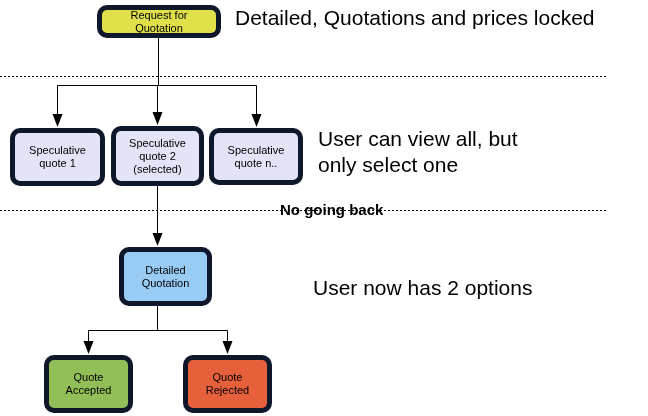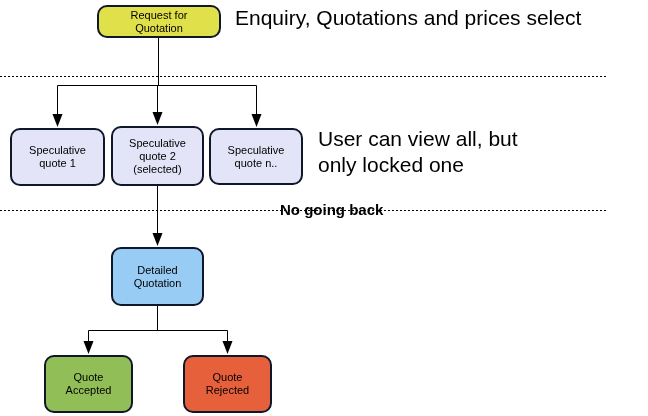--- a/index.html
+++ b/index.html
@@ -4,21 +4,21 @@
 <style>
   html,body { margin:0; padding:0; background:#fff; }
   .canvas {
     position:relative; width:648px; height:416px; background:#ffffff;
     font-family:"Liberation Sans", sans-serif; overflow:hidden; color:#000;
   }
   svg.layer { position:absolute; left:0; top:0; width:648px; height:416px; }
 
   .node {
     position:absolute; box-sizing:border-box;
-    border:2px solid #0f172a; border-radius:10px;
+    border:5px solid #0f172a; border-radius:10px;
     display:flex; align-items:center; justify-content:center;
     text-align:center; font-size:11px; line-height:13px;
   }
   .node .lbl { white-space:pre-line; }
 
   #node-request  { left:97px;  top:5px;   width:124px; height:33px; }
   #node-spec1    { left:10px;  top:128px; width:95px;  height:58px; }
   #node-spec2    { left:111px; top:126px; width:93px;  height:60px; }
   #node-spec3    { left:209px; top:128px; width:94px;  height:57px; }
   #node-detailed { left:111px; top:247px; width:93px;  height:59px; }
@@ -83,34 +83,35 @@
     <span class="lbl">Speculative
 quote 2
 (selected)</span>
   </div>
 
   <div class="node" id="node-spec3" style="background-color: rgb(228, 228, 248);">
     <span class="lbl">Speculative
 quote n..</span>
   </div>
 
-  <div class="node" id="node-detailed" style="background-color: rgb(153, 204, 245);">
+  <div class="node" id="node-detailed" style="background-color: rgb(153, 204, 245); margin-left: 8px;">
     <span class="lbl">Detailed
 Quotation</span>
   </div>
 
   <div class="node" id="node-accepted" style="background-color: rgb(146, 190, 87);">
     <span class="lbl">Quote
 Accepted</span>
   </div>
 
   <div class="node" id="node-rejected" style="background-color: rgb(231, 96, 60);">
     <span class="lbl">Quote
 Rejected</span>
   </div>
 
-  <div class="annotation" id="ann-top">Enquiry, Quotations and prices select</div>
+  <div class="annotation" id="ann-top">Detailed, Quotations and prices locked</div>
   <div class="annotation" id="ann-middle">User can view all, but
-only locked one</div>
+only select one</div>
+  <div class="annotation" id="ann-bottom">User now has 2 options</div>
 
   <div class="phase" id="phase-2">No going back</div>
 
 </div>
 
 </body></html>

